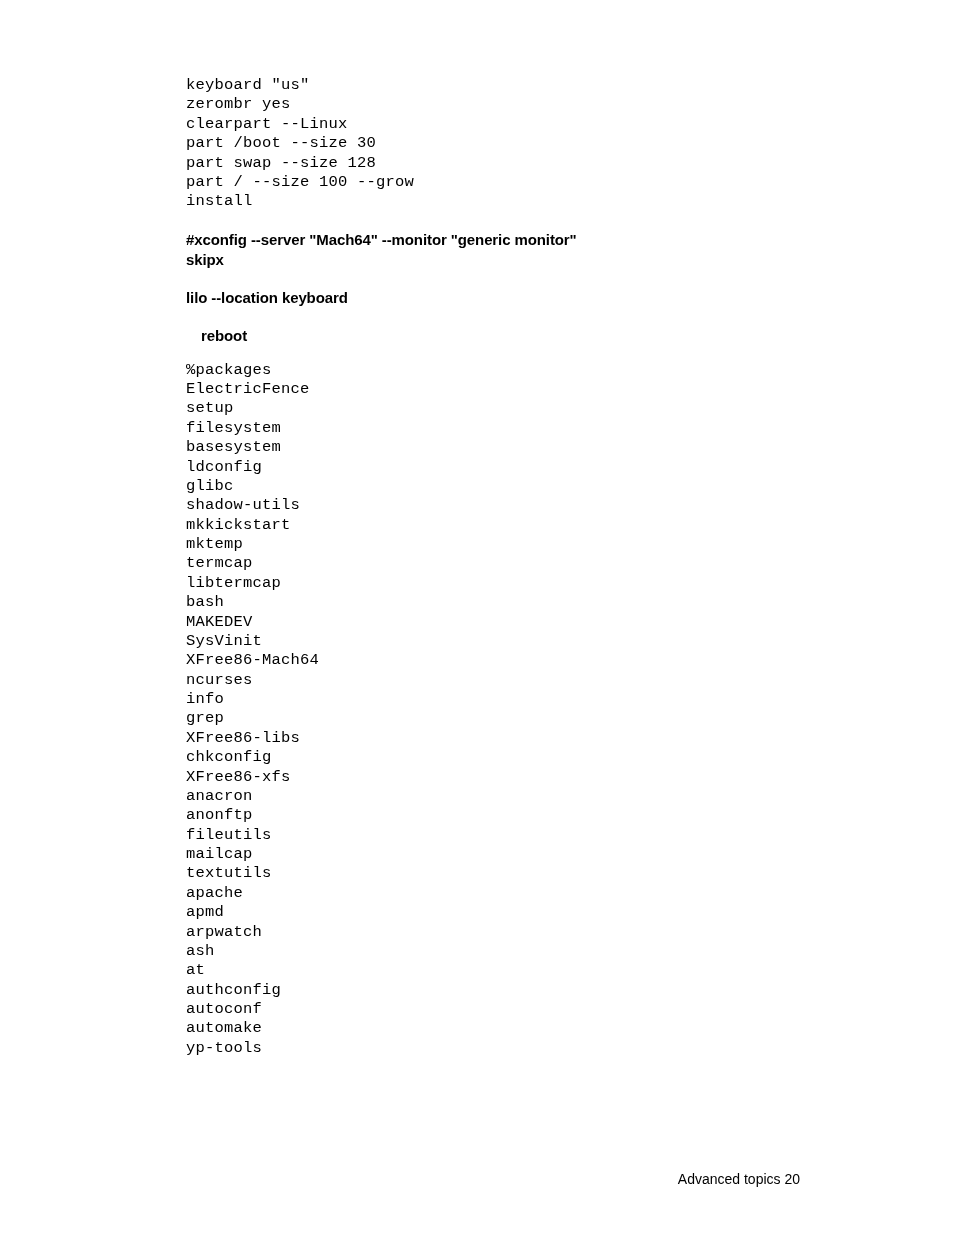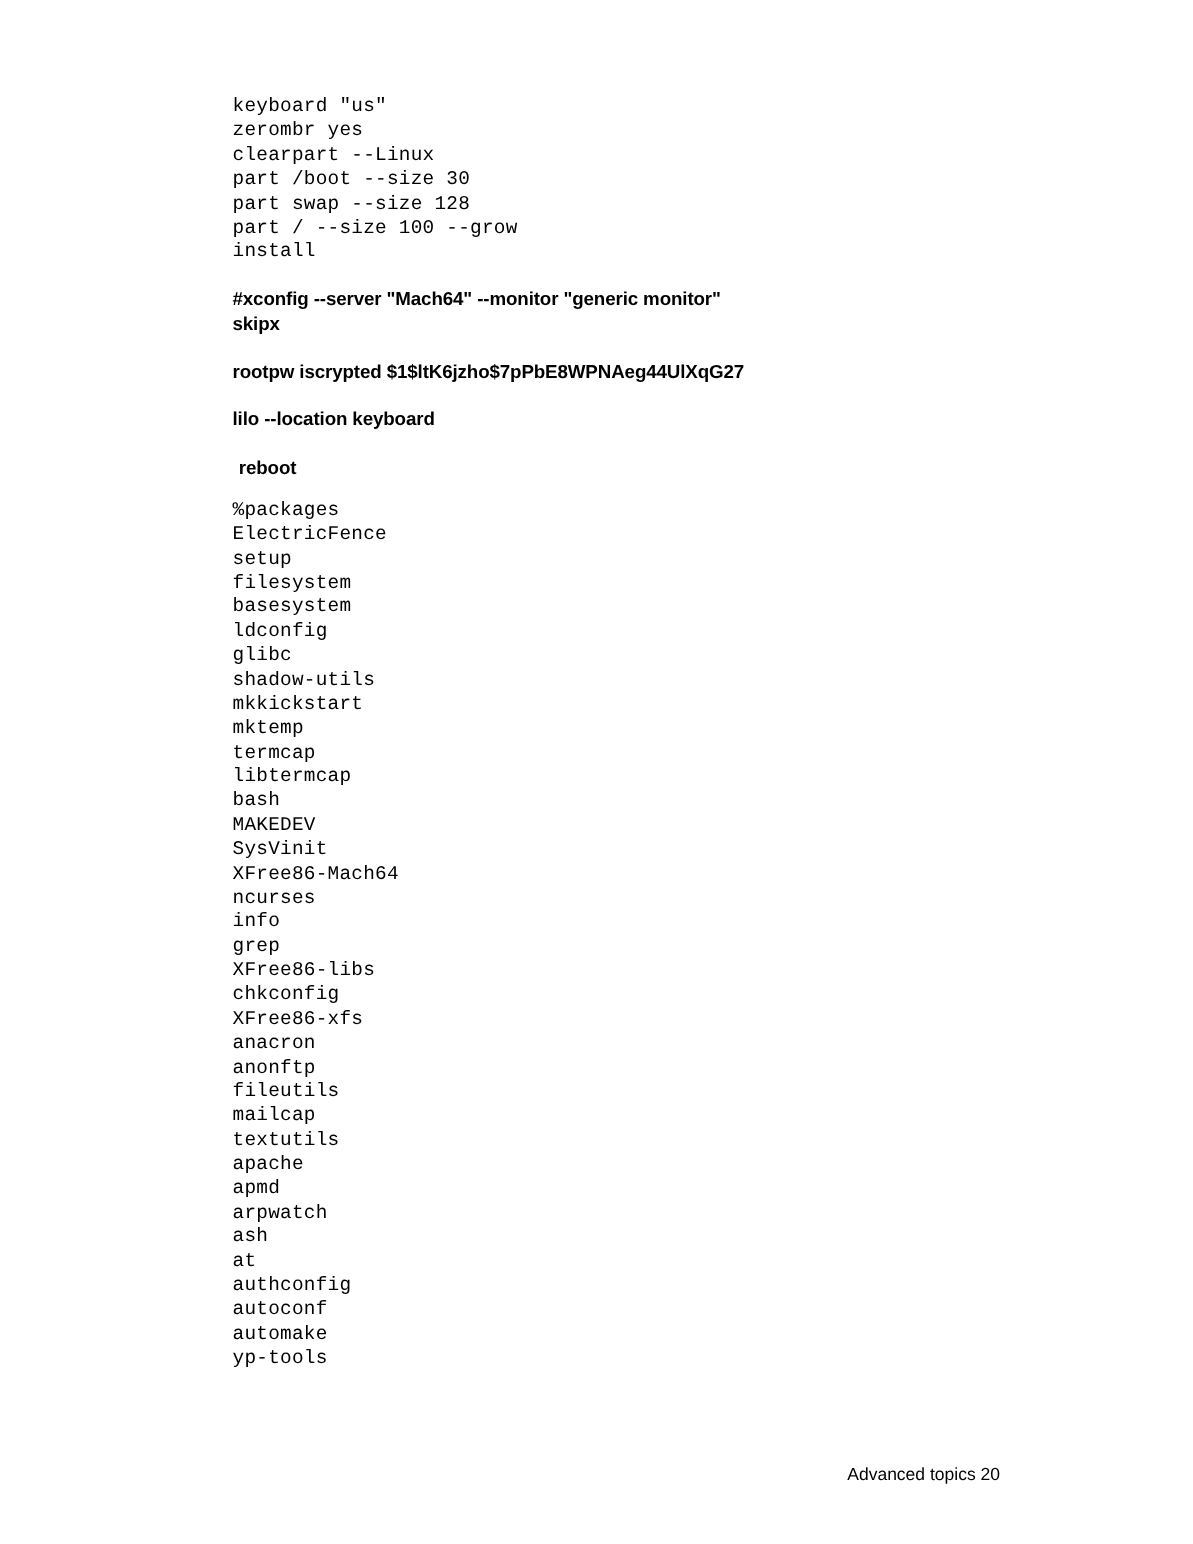--- a/index.html
+++ b/index.html
@@ -27,21 +27,21 @@
     font-family: Arial, Helvetica, sans-serif;
     font-size: 15px;
     font-weight: bold;
     line-height: 1.35;
     letter-spacing: -0.1px;
   }
   .block {
     margin: 0 0 18px 0;
   }
   .block-tight {
-    margin: 0 0 14px 5px;
+    margin: 0 0 14px 15px;
   }
   .footer {
     position: absolute;
     bottom: 48px;
     right: 154px;
     font-family: Arial, Helvetica, sans-serif;
     font-size: 14px;
     text-align: right;
   }
 </style>
@@ -51,21 +51,20 @@
 <div class="page">
   <div class="mono block">keyboard "us"
 zerombr yes
 clearpart --Linux
 part /boot --size 30
 part swap --size 128
 part / --size 100 --grow
 install</div>
   <div class="bold block" style="white-space:pre-line;">#xconfig --server "Mach64" --monitor "generic monitor"
 skipx</div>
-  <div class="bold block">rootpw iscrypted $1$ltK6jzho$7pPbE8WPNAeg44UlXqG27</div>
   <div class="bold block">lilo --location keyboard</div>
   <div class="bold block-tight">reboot</div>
   <div class="mono block">%packages
 ElectricFence
 setup
 filesystem
 basesystem
 ldconfig
 glibc
 shadow-utils

